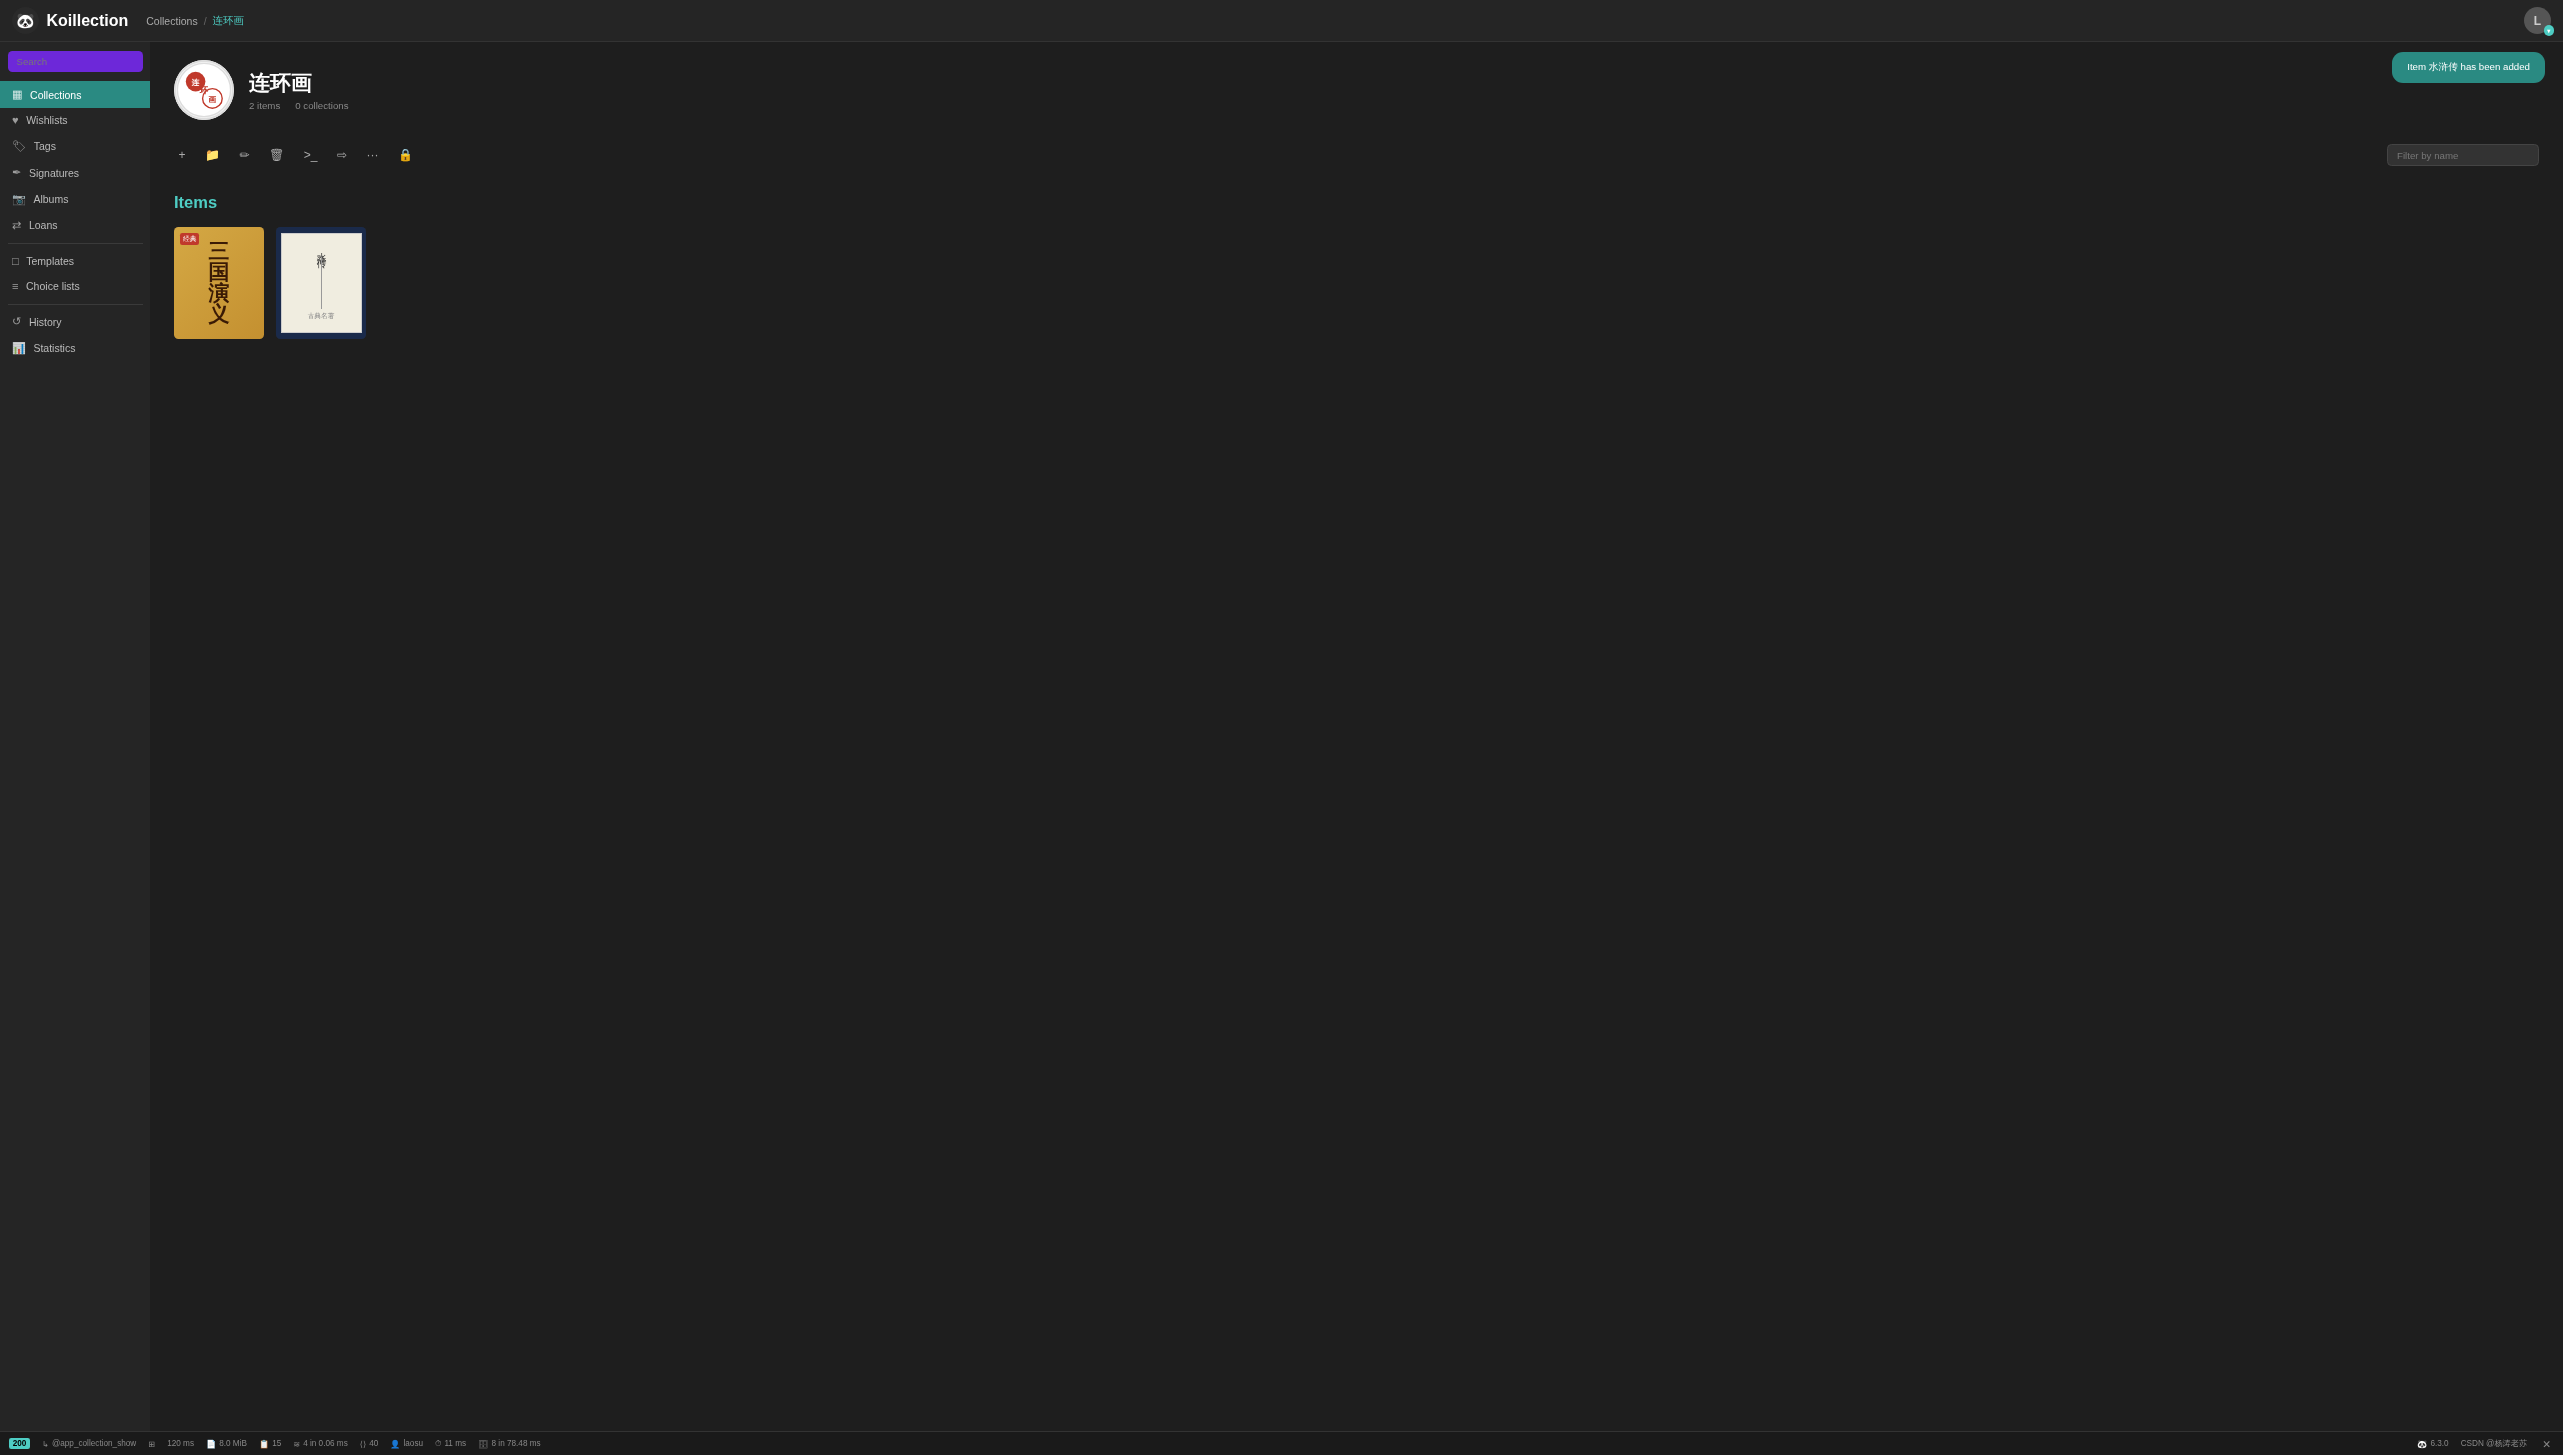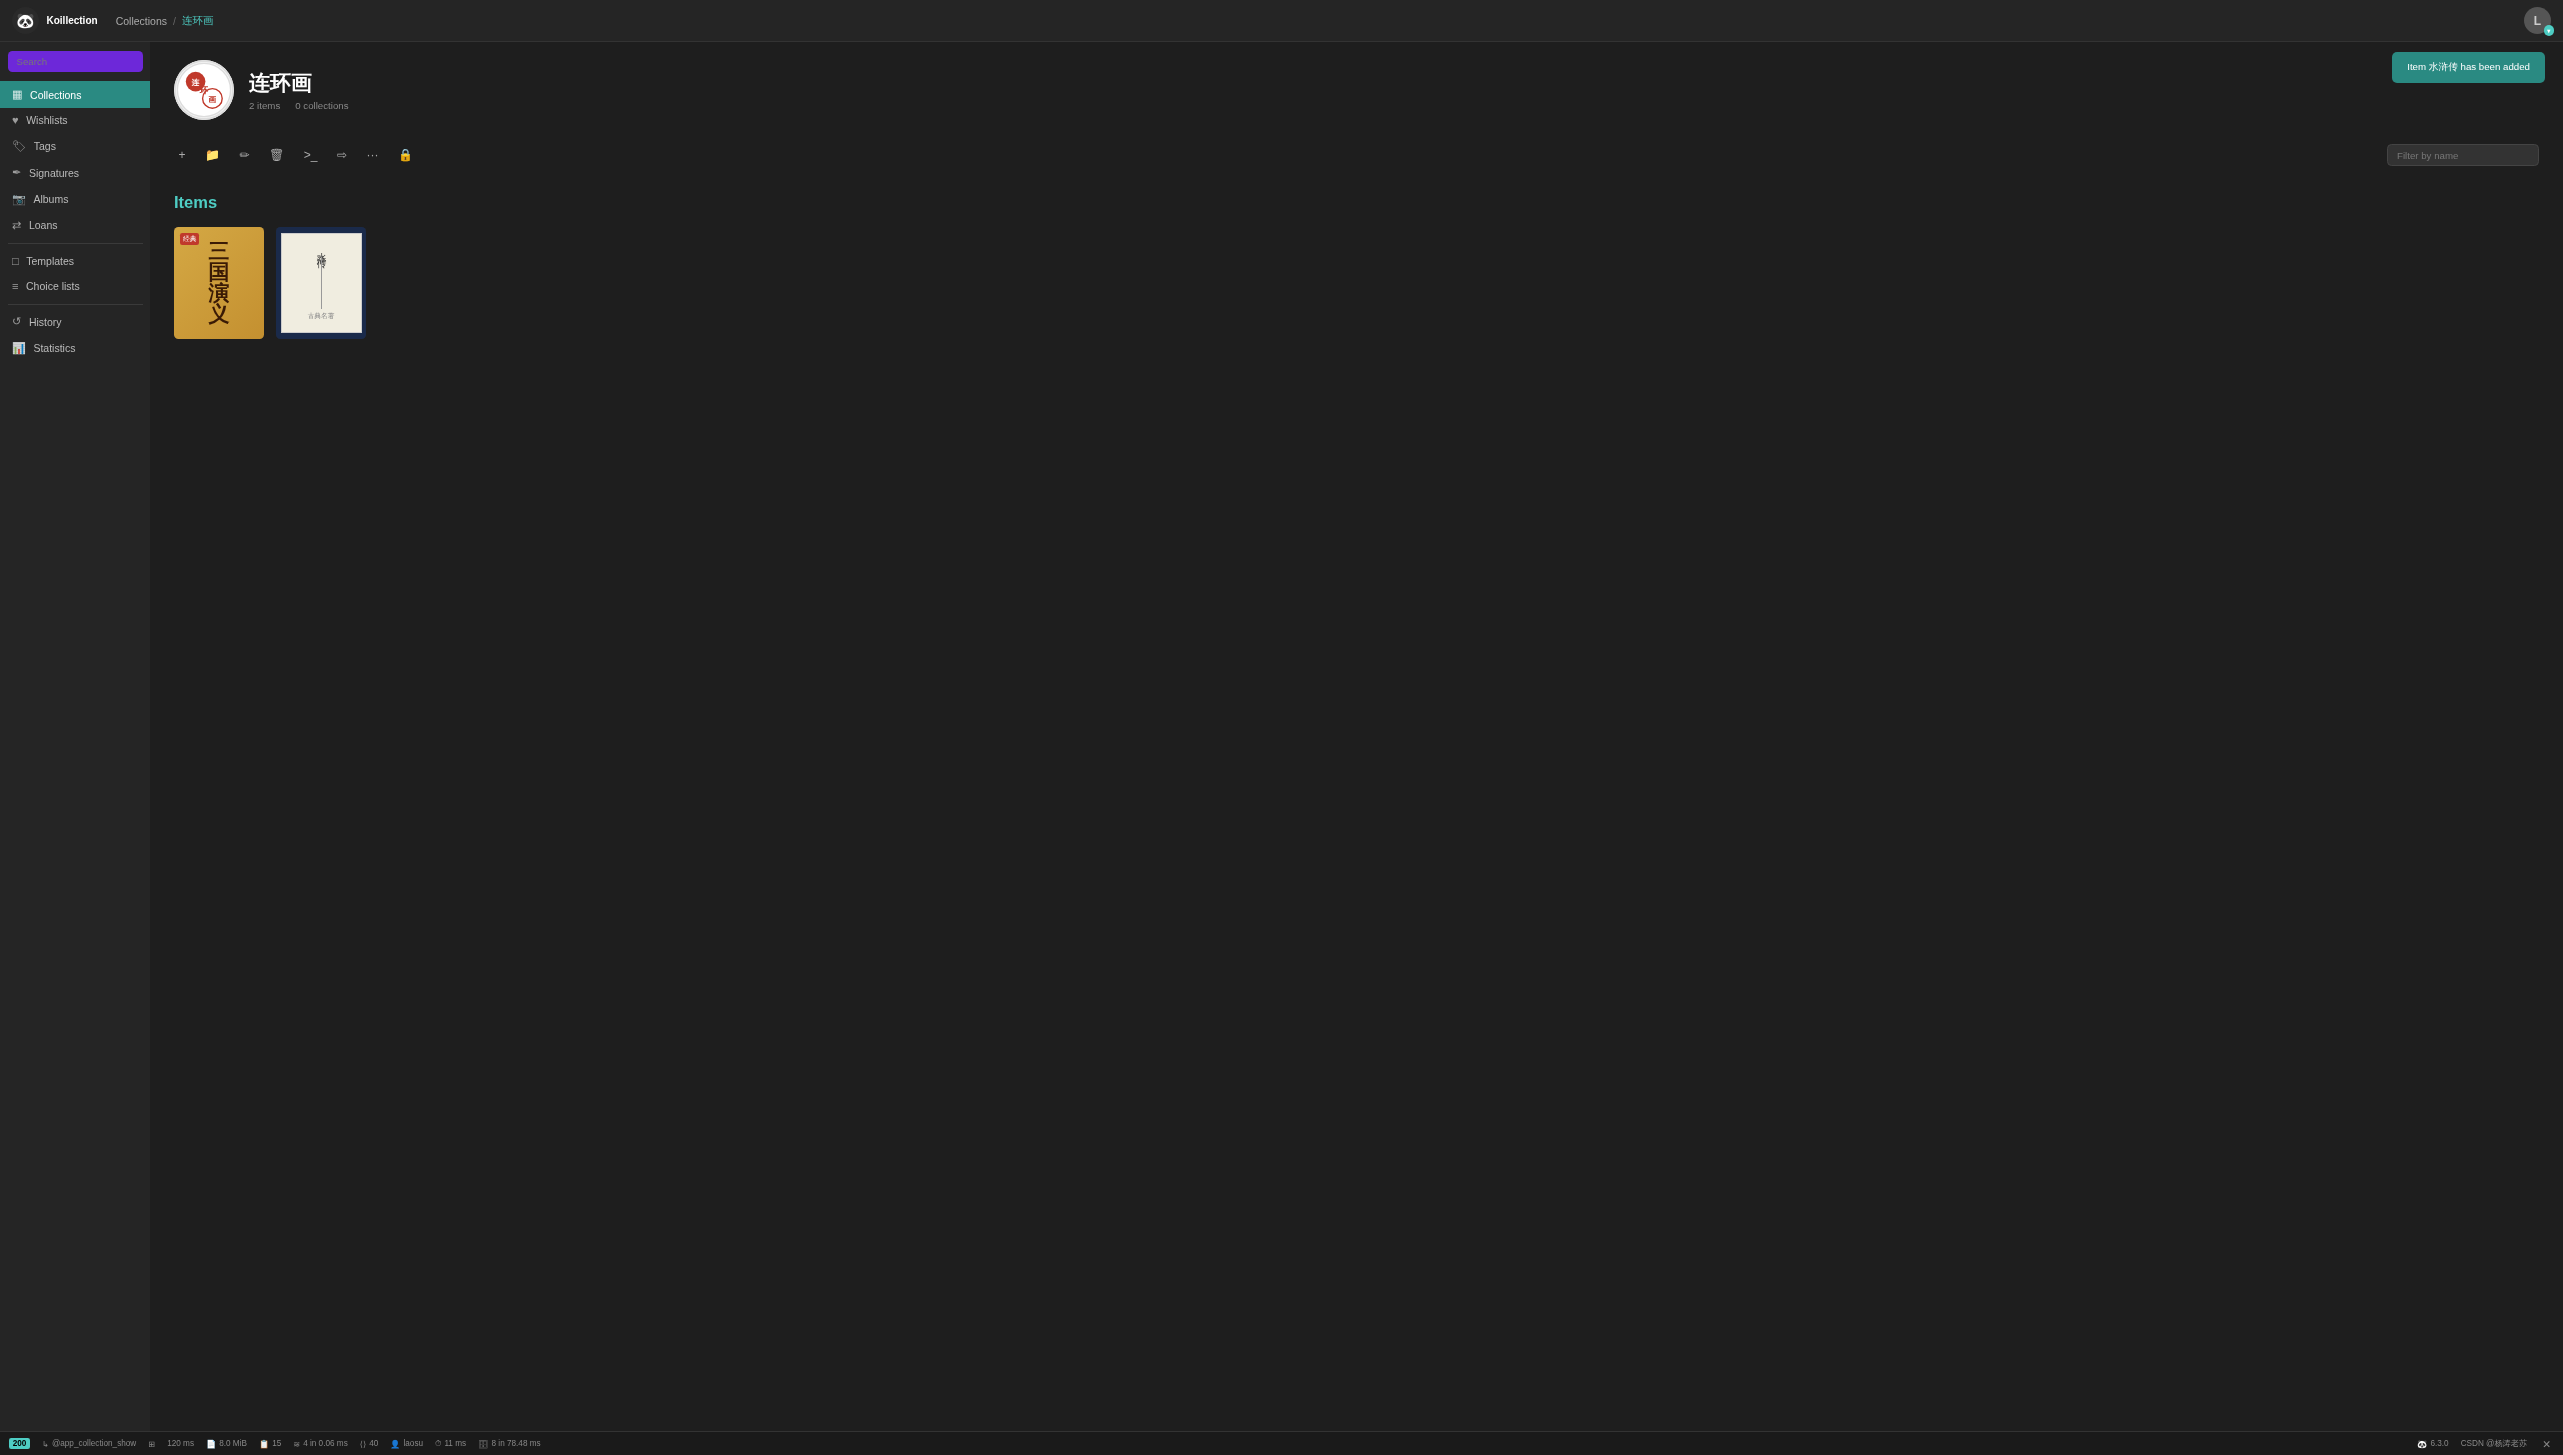--- a/index.html
+++ b/index.html
@@ -34,21 +34,21 @@
       height: 27px;
       border-radius: 50%;
       background: #2a2a2a;
       display: flex;
       align-items: center;
       justify-content: center;
       font-size: 15px;
     }
     .logo-text {
       color: #fff;
-      font-size: 10px;
+      font-size: 16px;
       font-weight: 600;
     }
     .breadcrumb {
       display: flex;
       align-items: center;
       gap: 6px;
       font-size: 10.5px;
       color: #aaa;
     }
     .breadcrumb .sep { color: #666; }
@@ -144,21 +144,21 @@
     }
 
     
     .toast {
       position: fixed;
       top: 52px;
       right: 18px;
       background: #2a8a82;
       color: #fff;
       padding: 9px 15px;
-      border-radius: 5px;
+      border-radius: 11px;
       font-size: 9.7px;
       z-index: 100;
     }
 
     
     .collection-header {
       display: flex;
       align-items: center;
       gap: 15px;
       margin-bottom: 18px;

